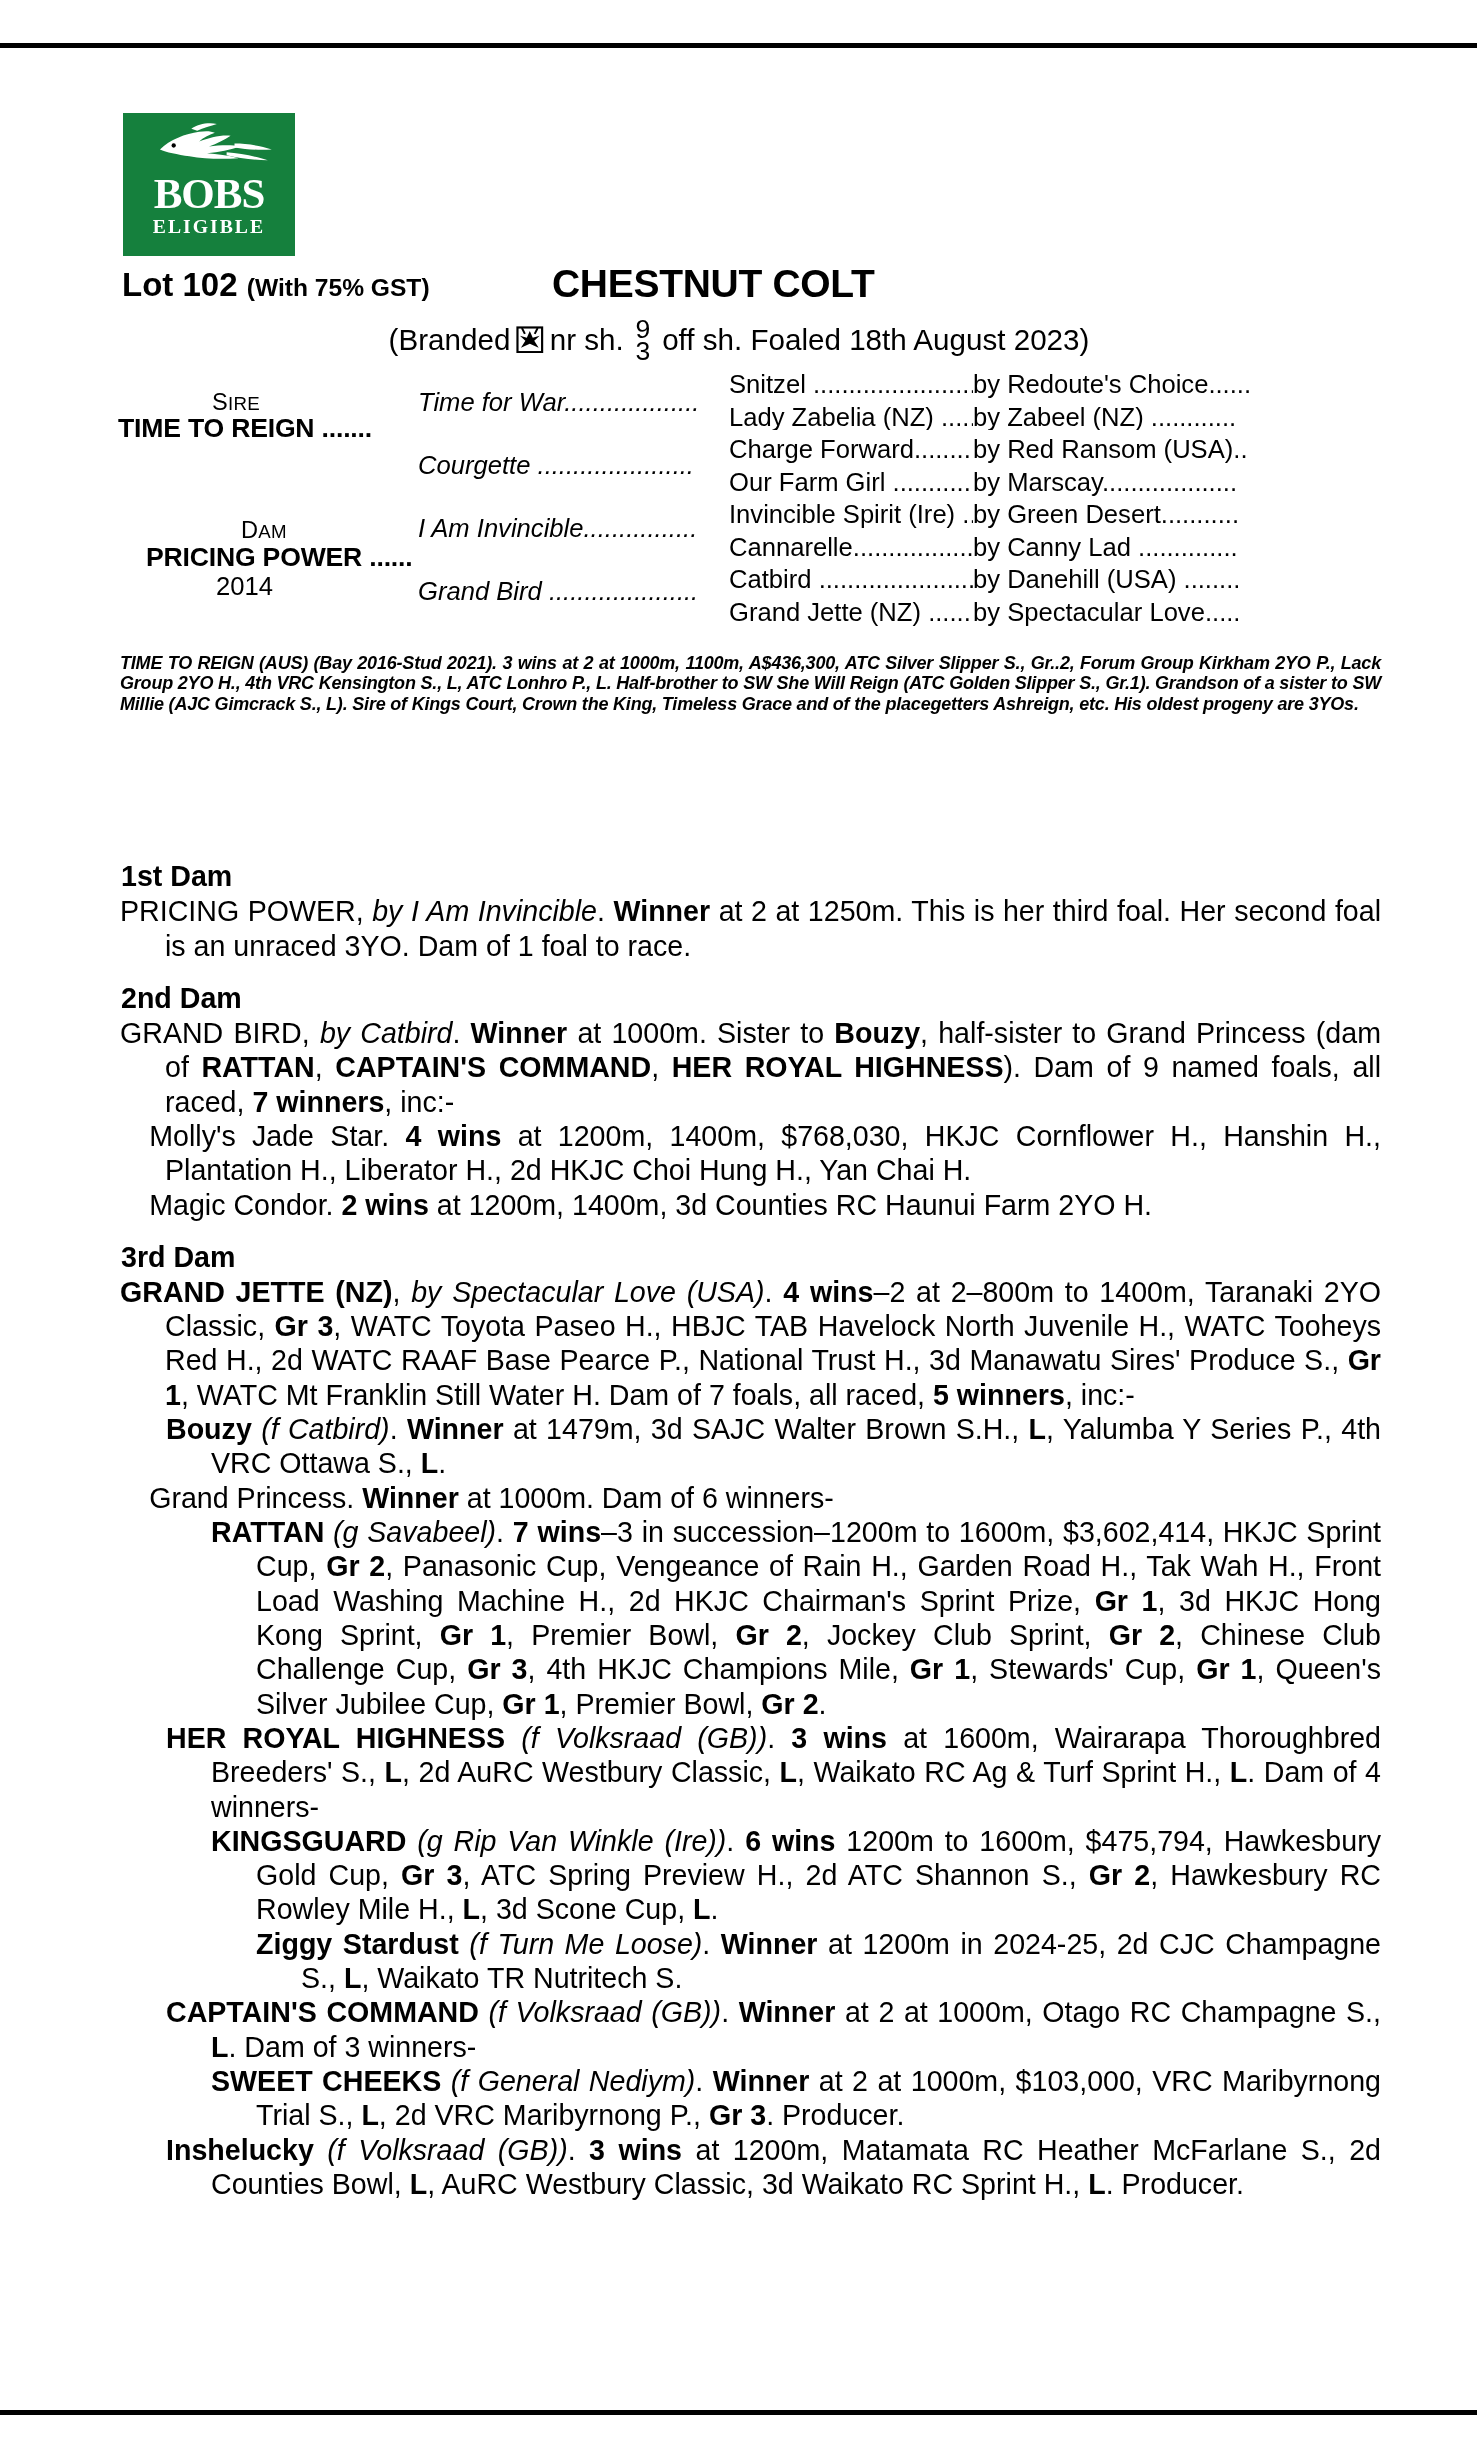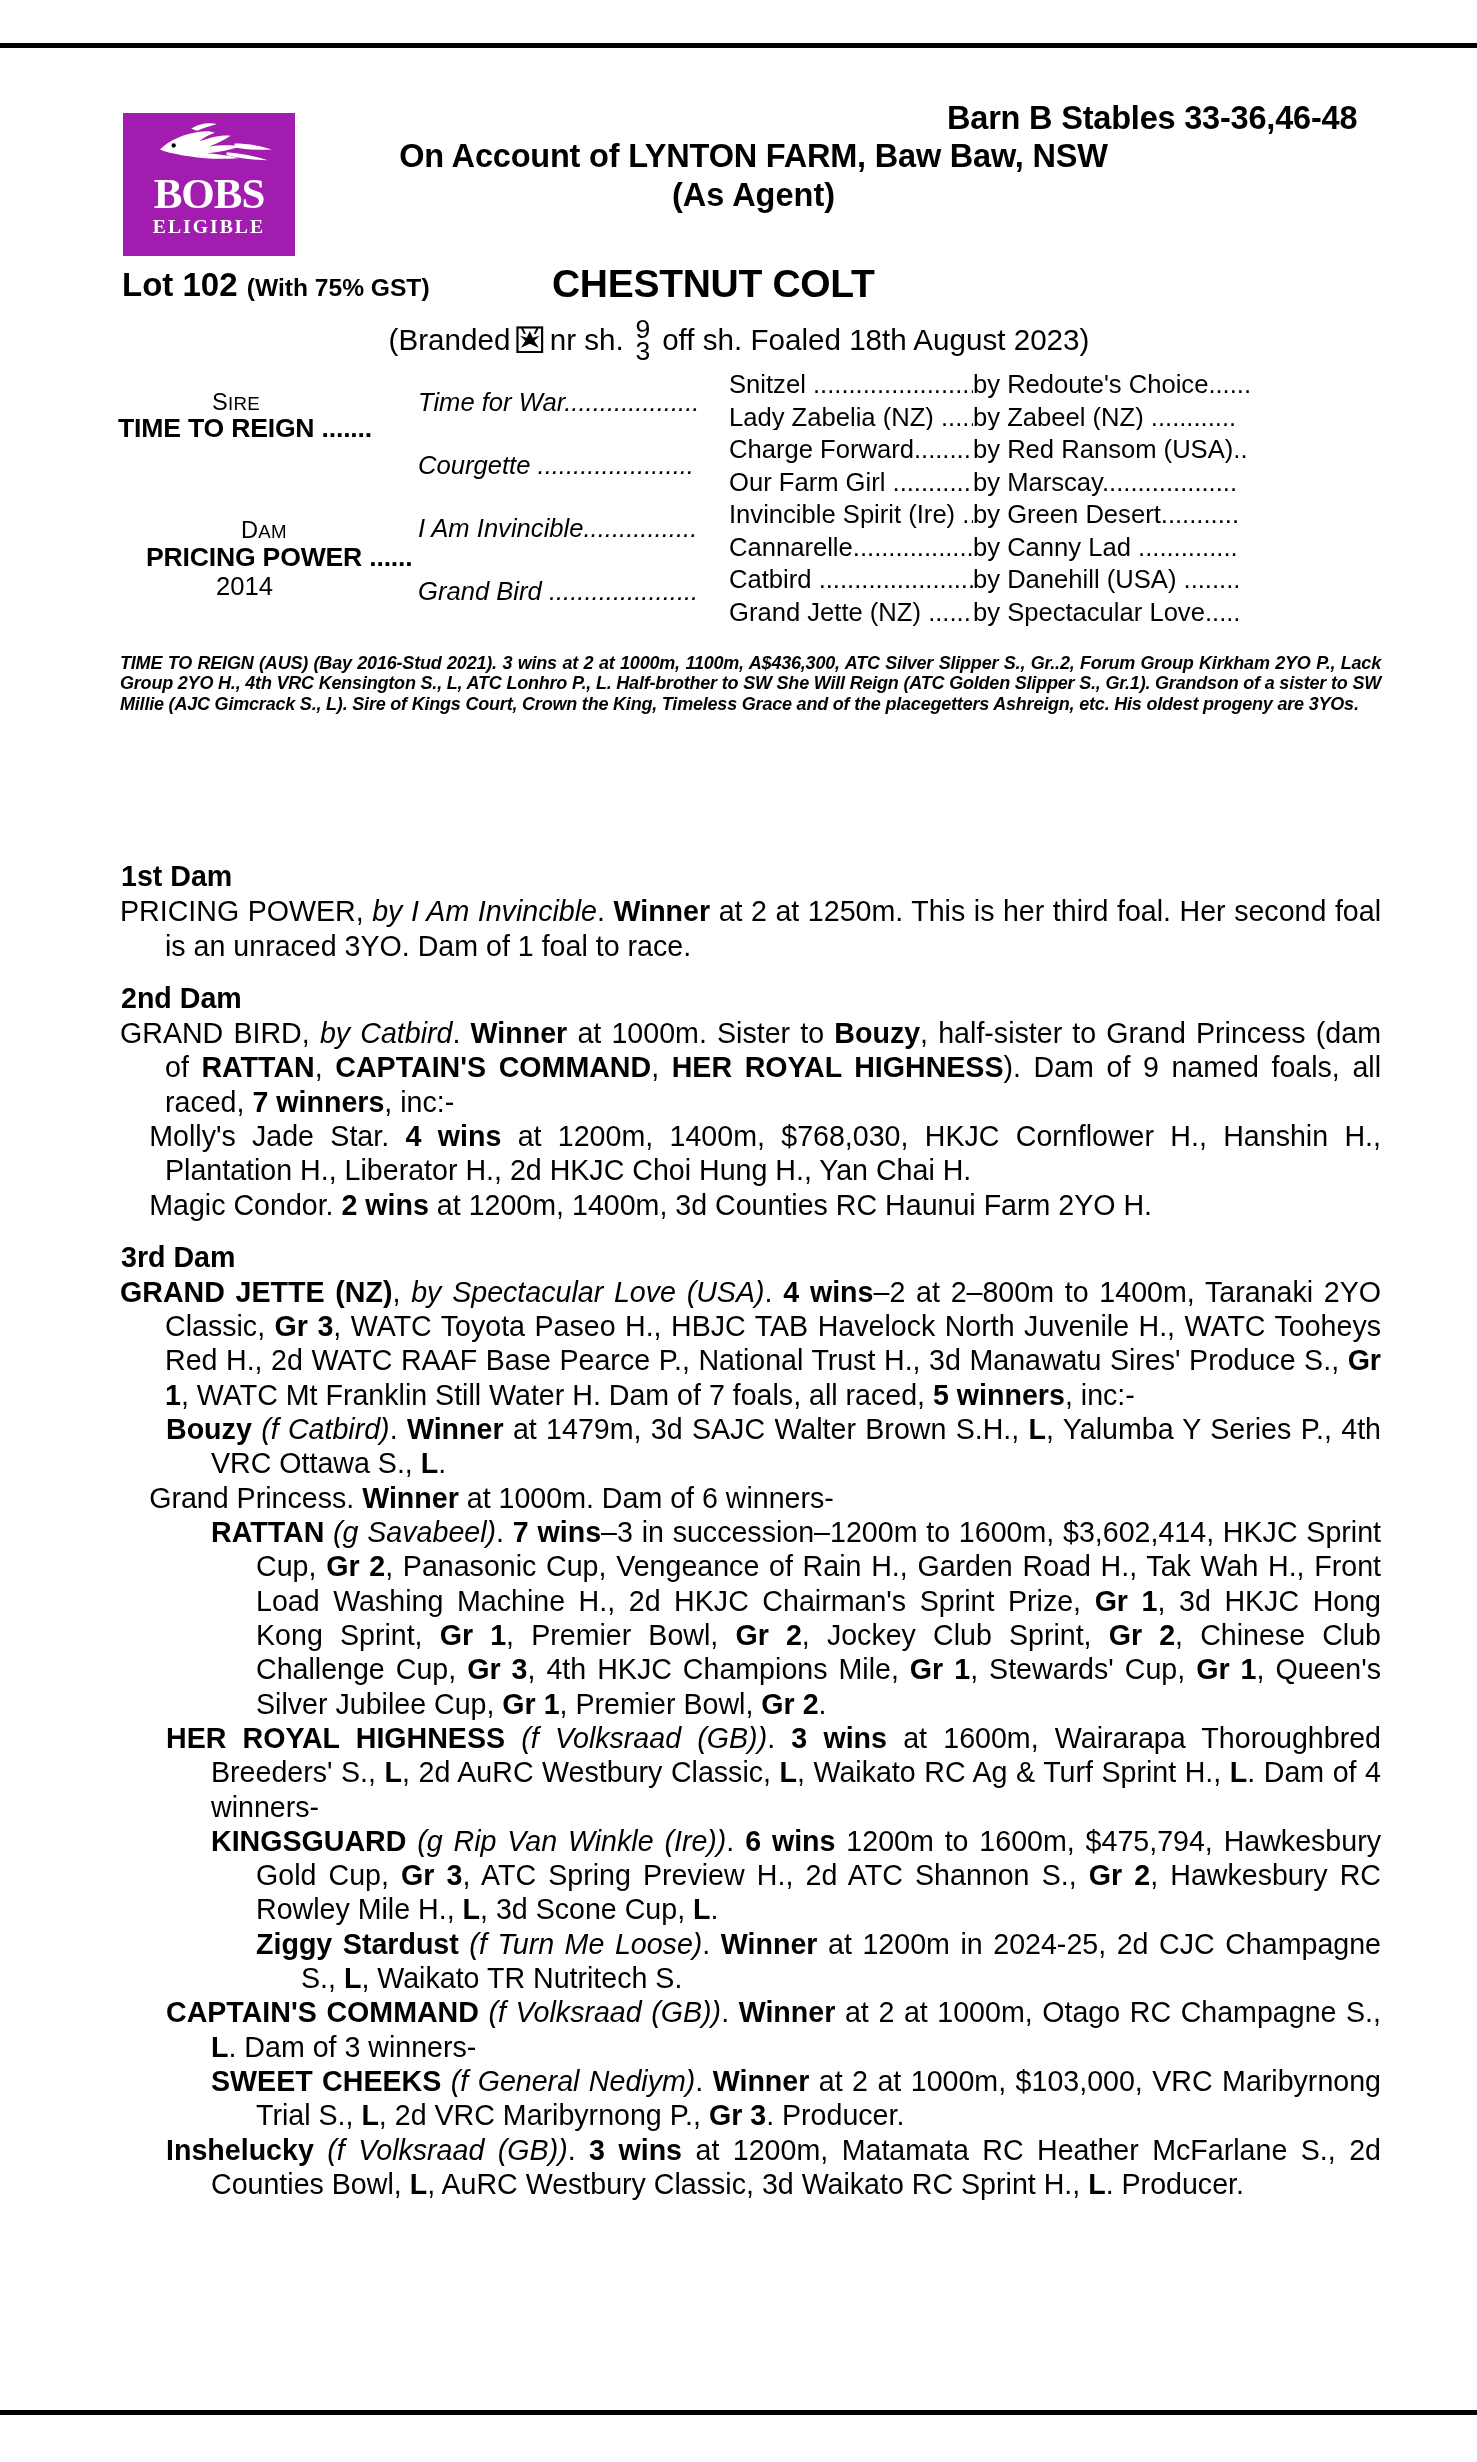--- a/index.html
+++ b/index.html
@@ -45,21 +45,21 @@
     top: 99px;
     width: 1478px;
     height: 167px;
   }
   .bobs-logo {
     position: absolute;
     left: 123px;
     top: 13.8px;
     width: 172px;
     height: 143px;
-    background: #a21caf;
+    background: #15803d;
     color: #fff;
     display: flex;
     flex-direction: column;
     align-items: center;
     justify-content: flex-start;
   }
   .bobs-bird {
     margin-top: 6.9px;
     width: 138px;
     height: 51px;
@@ -319,25 +319,20 @@
         <path d="M20 30 C30 20, 46 14, 60 12 C66 11, 72 11, 76 13 C70 15, 64 18, 60 22 C70 18, 82 15, 92 16 C86 20, 78 24, 70 27 C80 26, 92 25, 102 27 C92 30, 80 33, 68 34 C78 35, 90 36, 100 39 C86 40, 66 40, 50 37 C38 35, 26 33, 20 30 Z" fill="#ffffff"></path>
         <path d="M52 9 C58 4, 70 2, 78 4 C72 6, 64 8, 58 11 Z" fill="#ffffff"></path>
         <path d="M96 24 C108 24, 122 26, 134 30 C122 31, 108 30, 96 28 Z" fill="#ffffff"></path>
         <path d="M88 33 C102 34, 118 37, 130 41 C116 41, 100 39, 88 36 Z" fill="#ffffff"></path>
         <circle cx="34" cy="26" r="2.2" fill="#000000"></circle>
       </svg>
       <div class="bobs-word">BOBS</div>
       <div class="bobs-sub">ELIGIBLE</div>
     </div>
 
-    <div class="hdr-lines">
-      <div class="hdr-barn">Barn B Stables 33-36,46-48</div>
-      <div class="hdr-account">On Account of LYNTON FARM, Baw Baw, NSW</div>
-      <div class="hdr-agent">(As Agent)</div>
-    </div>
   </div>
 
   <div class="lotline">
     <div class="lot-label">
       <span>Lot 102</span>
       <span class="lot-gst">(With 75% GST)</span>
     </div>
     <div class="lot-colour">CHESTNUT COLT</div>
   </div>
 

